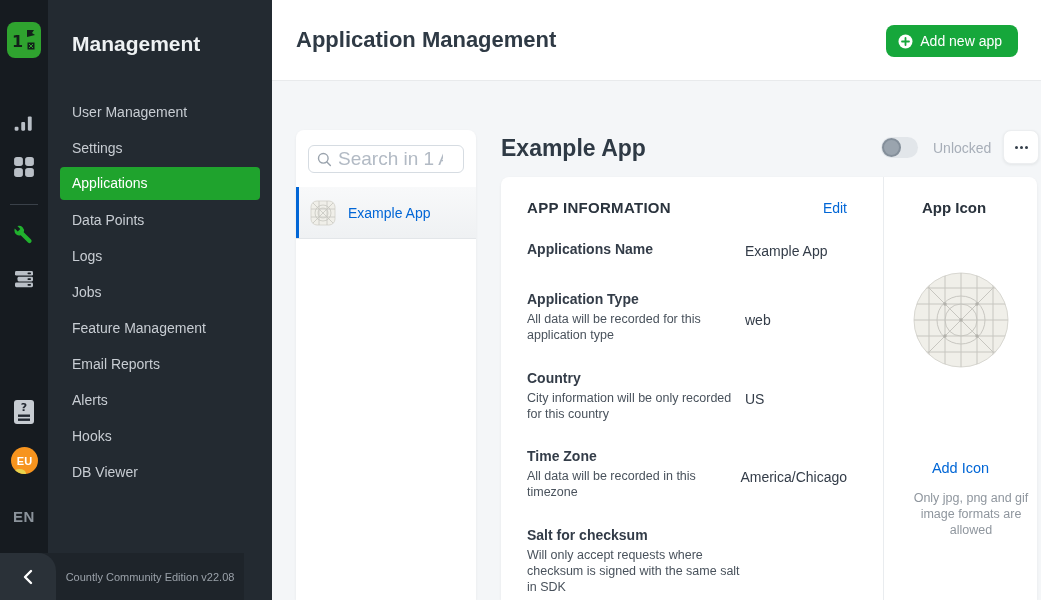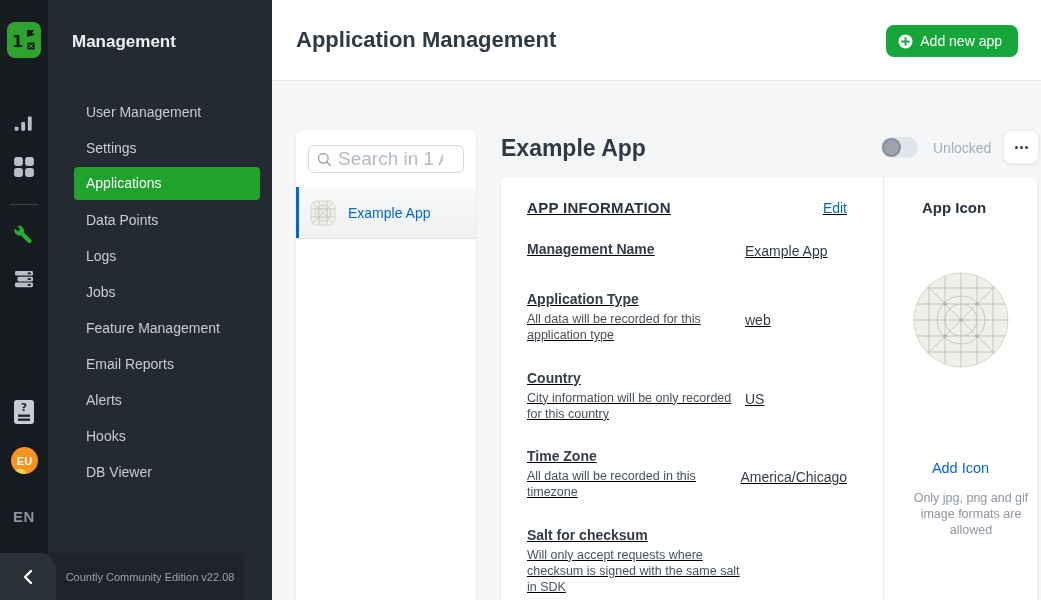--- a/index.html
+++ b/index.html
@@ -15,22 +15,22 @@
   .avatar { position:absolute; left:11px; top:447px; width:27px; height:27px; border-radius:50%;
             background:#f7941e; color:#fff; font-size:11px; font-weight:bold; display:flex;
             align-items:center; justify-content:center; cursor:pointer; overflow:hidden; }
   .avatar .slice { position:absolute; left:2px; bottom:-4px; width:13px; height:9px; background:#e8d44d; border-radius:50%; }
   .avatar span { position:relative; }
   .lang { position:absolute; left:0; top:508px; width:48px; text-align:center; color:#8b939b;
           font-size:15px; font-weight:600; letter-spacing:.5px; cursor:pointer; }
 
   
   .menu-panel { position:absolute; left:48px; top:0; width:224px; height:600px; background:#232a31; z-index:2; }
-  .menu-title { color:#eef1f3; font-size:17px; font-weight:600; padding:32px 0 0 24px; }
-  .menu-list { position:absolute; top:94px; left:14px; right:0; }
+  .menu-title { color:#eef1f3; font-size:21px; font-weight:600; padding:32px 0 0 24px; }
+  .menu-list { position:absolute; top:94px; left:0; right:0; }
   .menu-item { height:36px; line-height:36px; padding-left:24px; color:#c8cdd3; font-size:14px; cursor:pointer; }
   .menu-item.active { margin:1px 12px 2px; padding-left:12px; height:33px; line-height:33px;
                       background:#1fa32d; color:#fff; border-radius:4px; }
   .side-footer { position:absolute; left:0; bottom:0; width:244px; height:47px; background:#1e242a; z-index:4; }
   .collapse-btn { position:absolute; left:0; top:0; width:56px; height:47px; background:#2a3138;
                   border-top-right-radius:18px; cursor:pointer; display:flex; align-items:center; justify-content:center; }
   .footer-text { position:absolute; left:56px; right:0; top:0; height:47px; display:flex; align-items:center;
                  justify-content:center; color:#9aa1a9; font-size:11px; }
 
   
@@ -62,21 +62,21 @@
   .toggle .knob { position:absolute; left:1px; top:1px; width:19px; height:19px; border-radius:50%;
                   background:#9aa4ae; border:2px solid #848f9a; }
   .toggle-label { position:absolute; left:661px; top:59px; font-size:14px; color:#a7aeb8; }
   .more-btn { position:absolute; left:731px; top:49px; width:36px; height:34px; background:#fff;
               border:1px solid #eceef0; border-radius:8px; box-shadow:0 1px 3px rgba(24,32,40,.08);
               cursor:pointer; display:flex; align-items:center; justify-content:center; gap:2px; }
   .more-btn i { width:3px; height:3px; border-radius:50%; background:#343e4a; }
 
   .info-card { position:absolute; left:229px; top:96px; width:536px; height:423px; background:#fff;
                border-radius:8px 8px 0 0; box-shadow:0 1px 3px rgba(24,32,40,.06); display:flex; }
-  .info-left { width:382px; padding:22px 36px 0 26px;text-decoration:underline; }
+  .info-left { width:382px; padding:22px 36px 0 26px; }
   .info-head { display:flex; justify-content:space-between; align-items:baseline; }
   .section-title { font-size:15px; font-weight:700; color:#2a333d; letter-spacing:.3px; }
   .edit-link { color:#0166d6; font-size:14px; cursor:pointer; text-decoration:none; }
   .fields { margin-top:25px; }
   .field-row { display:flex; margin-bottom:26px; }
   .field-row.first { margin-bottom:32px; }
   .f-text { width:218px; }
   .f-label { font-size:14px; font-weight:600; color:#333c48; }
   .f-desc { margin-top:4px; font-size:12.5px; line-height:1.3; color:#49525c; }
   .f-desc:empty { display:none; }
@@ -223,21 +223,21 @@
   <div class="info-card">
     <div class="info-left">
       <div class="info-head">
         <div class="section-title">APP INFORMATION</div>
         <a class="edit-link">Edit</a>
       </div>
       <div class="fields">
 
         <div class="field-row first">
           <div class="f-text">
-            <div class="f-label">Management Name</div>
+            <div class="f-label">Applications Name</div>
 
           </div>
           <div class="f-value">Example App</div>
         </div>
 
         <div class="field-row has-desc">
           <div class="f-text">
             <div class="f-label">Application Type</div>
             <div class="f-desc">All data will be recorded for this application type</div>
           </div>

